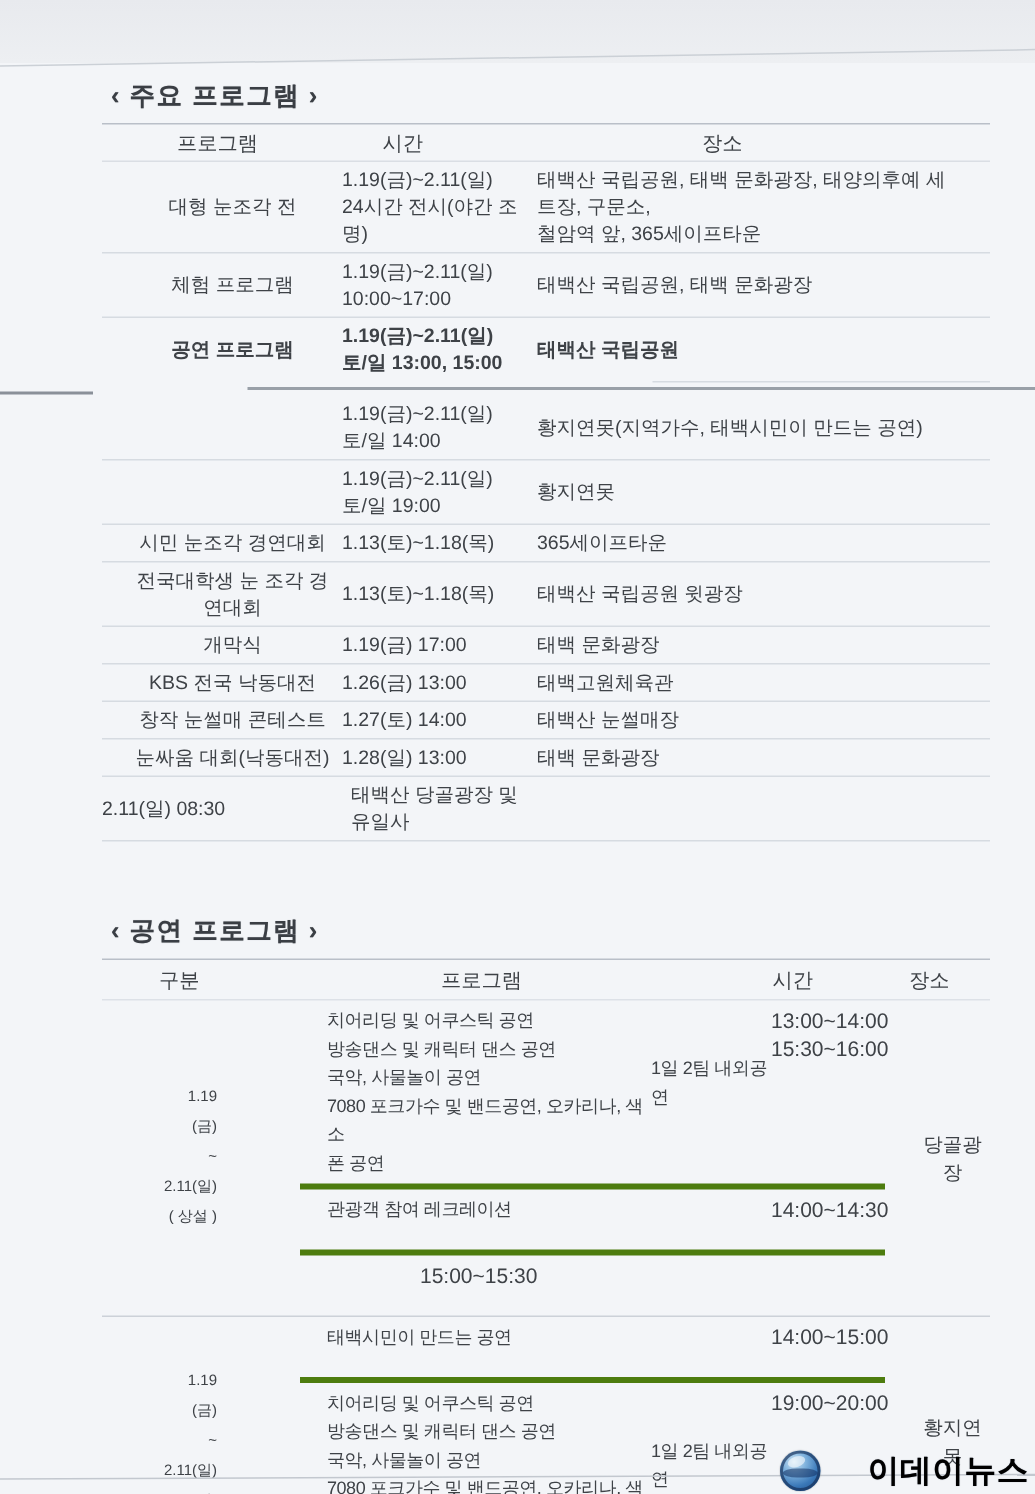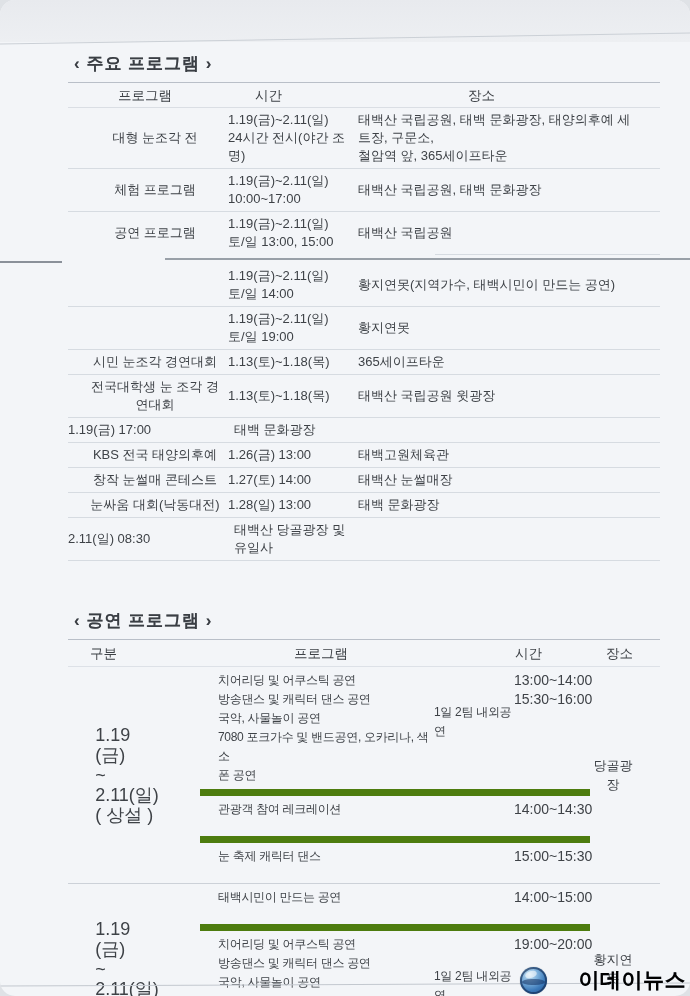--- a/index.html
+++ b/index.html
@@ -1,21 +1,20 @@
 <!DOCTYPE html>
 <html><head>
 <meta charset="utf-8">
 <style>
   html,body{margin:0;padding:0;background:#dfe2e6;}
   .page{
     position:relative;width:690px;height:996px;margin:0 auto;
     background:#f3f5f8;overflow:hidden;
     font-family:"Liberation Sans","DejaVu Sans",sans-serif;
     color:#3e4247;
-    border-radius:15px;
   }
   .top-strip{position:absolute;top:0;left:0;width:100%;height:42px;
     background:linear-gradient(#e8eaee,#edeff2);}
   .top-seam{position:absolute;top:38px;left:-12px;width:714px;height:1px;
     background:#cbd0d6;transform:rotate(-0.9deg);}
   .content{position:absolute;left:68px;top:54px;width:592px;}
 
   .sec-title{font-size:17px;font-weight:bold;letter-spacing:1px;
     color:#3a3e44;margin:0 0 8px 6px;line-height:20px;
     text-shadow:0 0 .5px rgba(58,62,68,.45);}
@@ -34,30 +33,30 @@
   .seam{position:relative;height:10px;}
   .seam .l1{position:absolute;right:0;top:0;width:225px;height:1px;background:#d6dbe1;}
   .seam .l2{position:absolute;left:97px;top:4px;width:525px;height:2px;background:#99a0a8;}
   .seam .l3{position:absolute;left:-68px;top:7px;width:62px;height:2px;background:#8a9099;}
 
   
   .sec2{margin-top:50px;}
   .t2{border-top:1px solid #b9bfc8;}
   .t2-header{position:relative;height:26px;border-bottom:1px solid #dde1e7;font-size:13.5px;}
   .t2-header span{position:absolute;top:5px;}
-  .h2-cat{left:22px;} .h2-prog{left:226px;} .h2-time{left:447px;} .h2-place{left:538px;}
+  .h2-cat{left:38px;} .h2-prog{left:226px;} .h2-time{left:447px;} .h2-place{left:538px;}
   .t2-group{display:grid;grid-template-columns:132px 390px 68px;border-bottom:1px solid #ccd1d8;}
-  .g-cat{display:flex;align-items:center;justify-content:center;text-align:left;
-    white-space:pre-line;font-size:18px;line-height:20px;padding-right:14px;}
+  .g-cat{display:flex;align-items:center;justify-content:center;text-align:right;
+    white-space:pre-line;font-size:10px;line-height:20px;padding-right:14px;}
   .g-rows{min-width:0;}
-  .g-place{display:flex;align-items:center;justify-content:flex-start;text-align:center;
+  .g-place{display:flex;align-items:center;justify-content:flex-end;text-align:center;
     font-size:13px;line-height:19px;}
   .g-place span{display:block;width:46px;}
   .t2-row{display:flex;align-items:flex-start;padding:4px 0;font-size:12px;line-height:19px;}
-  .t2-row + .t2-row{border-top:7px solid #4d7c0f;}
+  .t2-row + .t2-row{border-top:4px solid #4d7c0f;}
   .r-prog{flex:1;padding-left:18px;white-space:pre-line;letter-spacing:-0.3px;}
   .r-note{width:80px;letter-spacing:-0.3px;margin-top:32px;}
   .r-time{width:76px;white-space:pre-line;font-size:14px;}
 
   
   .bottom-line{position:absolute;left:-4px;bottom:11px;width:700px;height:1px;
     background:#c3c8cf;transform:rotate(-0.25deg);}
   .footer{position:absolute;right:4px;bottom:2px;display:flex;align-items:center;gap:8px;}
   .globe{position:relative;width:27px;height:27px;border-radius:50%;
     background:radial-gradient(circle at 35% 28%,#cfe6f5 0%,#7fb2dd 30%,#3a78b8 62%,#1d4a85 100%);
@@ -95,21 +94,21 @@
         <div class="c-place">태백산 국립공원, 태백 문화광장, 태양의후예 세
 트장, 구문소,
 철암역 앞, 365세이프타운</div>
       </div>
       <div class="t1-row">
         <div class="c-prog">체험 프로그램</div>
         <div class="c-time">1.19(금)~2.11(일)
 10:00~17:00</div>
         <div class="c-place">태백산 국립공원, 태백 문화광장</div>
       </div>
-      <div class="t1-row" style="border-bottom:none;">
+      <div class="t1-row" style="border-bottom:none;font-weight:bold;">
         <div class="c-prog">공연 프로그램</div>
         <div class="c-time">1.19(금)~2.11(일)
 토/일 13:00, 15:00</div>
         <div class="c-place">태백산 국립공원</div>
       </div>
 
       <div class="seam">
         <div class="l1"></div>
         <div class="l2"></div>
         <div class="l3"></div>
@@ -132,25 +131,26 @@
         <div class="c-time">1.13(토)~1.18(목)</div>
         <div class="c-place">365세이프타운</div>
       </div>
       <div class="t1-row">
         <div class="c-prog">전국대학생 눈 조각 경
 연대회</div>
         <div class="c-time">1.13(토)~1.18(목)</div>
         <div class="c-place">태백산 국립공원 윗광장</div>
       </div>
       <div class="t1-row">
+        <div class="c-prog">개막식</div>
         <div class="c-time">1.19(금) 17:00</div>
         <div class="c-place">태백 문화광장</div>
       </div>
       <div class="t1-row">
-        <div class="c-prog">KBS 전국 태양의후예</div>
+        <div class="c-prog">KBS 전국 낙동대전</div>
         <div class="c-time">1.26(금) 13:00</div>
         <div class="c-place">태백고원체육관</div>
       </div>
       <div class="t1-row">
         <div class="c-prog">창작 눈썰매 콘테스트</div>
         <div class="c-time">1.27(토) 14:00</div>
         <div class="c-place">태백산 눈썰매장</div>
       </div>
       <div class="t1-row">
         <div class="c-prog">눈싸움 대회(낙동대전)</div>
@@ -190,21 +190,20 @@
               <div class="r-note">1일 2팀 내외공연</div>
               <div class="r-time">13:00~14:00
 15:30~16:00</div>
             </div>
             <div class="t2-row">
               <div class="r-prog">관광객 참여 레크레이션</div>
               <div class="r-note"></div>
               <div class="r-time">14:00~14:30</div>
             </div>
             <div class="t2-row">
-              <div class="r-prog">눈 축제 캐릭터 댄스</div>
               <div class="r-note"></div>
               <div class="r-time">15:00~15:30</div>
             </div>
           </div>
           <div class="g-place">
             <span>당골광장</span>
           </div>
         </div>
 
         <div class="t2-group">

